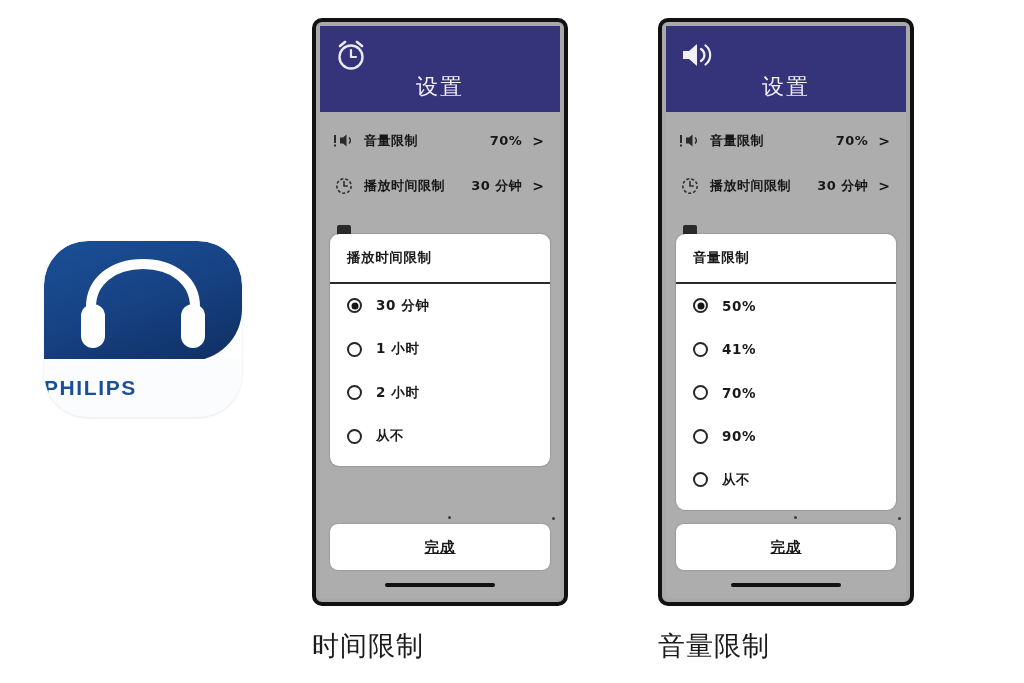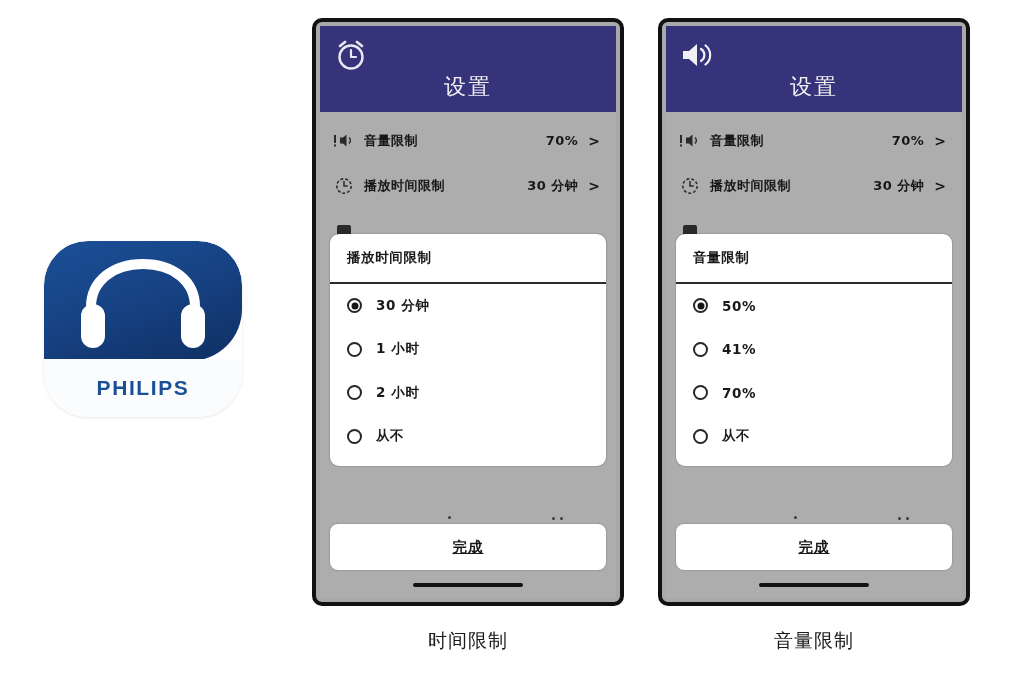--- a/index.html
+++ b/index.html
@@ -44,21 +44,20 @@
     border-bottom-right-radius: 52px;
   }
   .app-icon-bottom {
     position: absolute;
     left: 0; bottom: 0;
     width: 198px;
     height: 58px;
     background: #fbfcfe;
     display: flex;
     align-items: center;
-    justify-content: center;
   }
   .philips-word {
     color: #1b4f96;
     font-weight: bold;
     font-size: 21px;
     letter-spacing: 1.6px;
     font-family: "Liberation Sans", sans-serif;
   }
   .headphone-svg {
     position: absolute;
@@ -71,21 +70,21 @@
     font-size: 27px;
     color: #1b1b1b;
     font-family: "DejaVu Sans", sans-serif;
     letter-spacing: 1px;
   }
 
   
   .phone {
     position: absolute;
     top: 18px;
-    width: 312px;
+    width: 256px;
     height: 588px;
     border: 4px solid #111111;
     border-radius: 10px;
     background: #a9a9a9;
     box-sizing: border-box;
     overflow: hidden;
   }
   #phone-time  { left: 312px; }
   #phone-vol   { left: 658px; }
 
@@ -252,22 +251,21 @@
     border-radius: 50%;
     background: #3d3d3d;
     display: block;
   }
 
   
   .phone-caption {
     position: absolute;
     top: 628px;
     width: 312px;
-    text-align: center;
-    font-size: 19px;
+    font-size: 27px;
     color: #1b1b1b;
     font-family: "DejaVu Sans", sans-serif;
     letter-spacing: 1px;
   }
   #caption-time { left: 312px; }
   #caption-vol  { left: 658px; }
 </style>
 </head>
 <body>
 
@@ -425,20 +423,24 @@
       <div class="option-row">
         <span class="radio"></span>
         <span>41%</span>
       </div>
       <div class="option-row">
         <span class="radio"></span>
         <span>70%</span>
       </div>
       <div class="option-row">
         <span class="radio"></span>
+        <span>90%</span>
+      </div>
+      <div class="option-row">
+        <span class="radio"></span>
         <span>从不</span>
       </div>
       <div class="modal-gap"></div>
     </div>
 
     <div class="sheet-dots">
       <i style="left:128px;top:0;"></i>
       <i style="left:232px;top:1px;"></i>
       <i style="left:240px;top:1px;"></i>
     </div>

